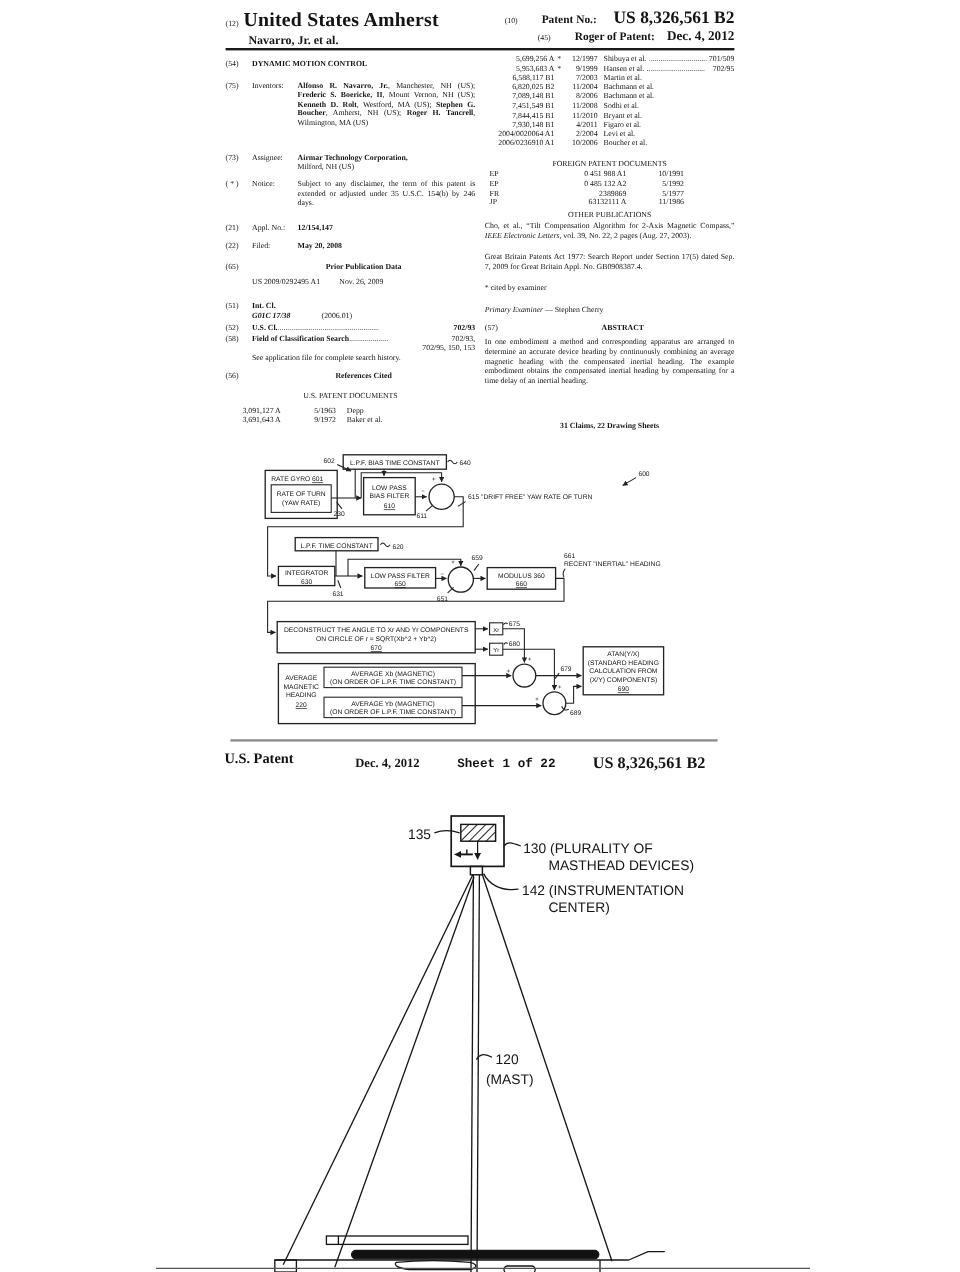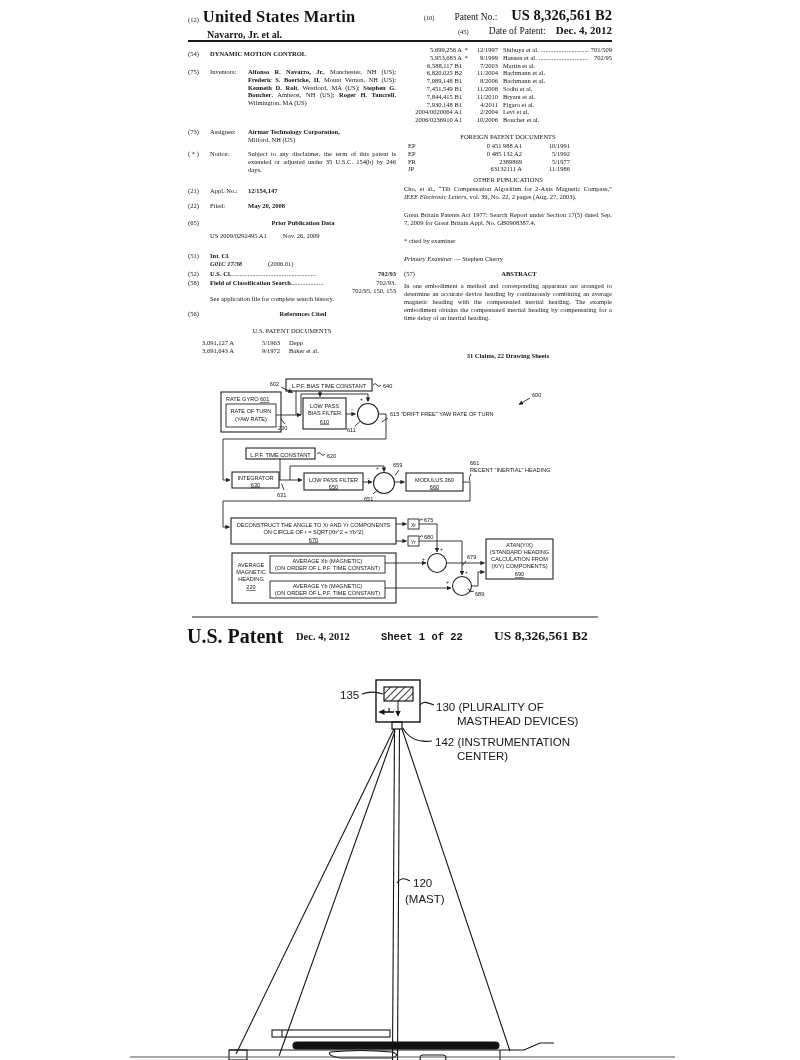--- a/index.html
+++ b/index.html
@@ -5,21 +5,21 @@
   html,body{margin:0;padding:0;background:#fff;}
   #canvas{position:relative;width:800px;height:1060px;background:#fff;overflow:hidden;
           font-family:"Liberation Serif","DejaVu Serif",serif;color:#141414;}
   .b{font-weight:bold;} .i{font-style:italic;} .bi{font-weight:bold;font-style:italic;}
   
   #p1hdr{position:absolute;left:188px;top:7px;width:424px;display:flex;justify-content:space-between;}
   .inid{font-size:6.5px;}
   #h-title{font-size:16.5px;font-weight:bold;letter-spacing:.2px;}
   #h-party{font-size:10px;font-weight:bold;margin:2px 0 0 19px;}
   .h-r1{display:flex;align-items:baseline;justify-content:flex-end;}
-  .h-lbl{font-size:9.5px;font-weight:normal;margin-left:20px;}
+  .h-lbl{font-size:9.5px;font-weight:bold;margin-left:20px;}
   .h-big{font-size:14.5px;font-weight:bold;margin-left:14px;}
   .h-med{font-size:11px;font-weight:bold;margin-left:10px;}
   #p1rule{position:absolute;left:188px;top:40px;width:424px;height:2px;background:#1a1a1a;}
   
   #p1cols{position:absolute;left:188px;top:44px;width:424px;height:328px;font-size:6.5px;line-height:7.8px;}
   .cl{position:absolute;left:0;top:0;width:208px;height:328px;}
   .cr{position:absolute;left:216px;top:0;width:208px;height:328px;}
   .fld{position:absolute;display:flex;width:208px;}
   .fn{width:22px;flex:none;}
   .flb{width:38px;flex:none;}
@@ -39,45 +39,45 @@
   .par{text-align:justify;width:208px;}
   
   #fig6{position:absolute;left:180px;top:370px;}
   #fig6 text{font-family:"Liberation Sans","DejaVu Sans",sans-serif;fill:#151515;}
   .ft6{font-size:5.6px;} .ft5{font-size:5px;} .u{text-decoration:underline;}
   #fig1{position:absolute;left:0;top:660px;}
   #fig1 text{font-family:"Liberation Sans","DejaVu Sans",sans-serif;font-size:11.5px;fill:#151515;}
   #pgdiv{position:absolute;left:192px;top:616px;width:406px;height:2px;background:#8f8f8f;}
   
   .p2h{position:absolute;font-weight:bold;}
-  #p2t1{left:187px;top:625px;font-size:20px;}
+  #p2t1{left:187px;top:625px;font-size:12px;}
   #p2t2{left:296px;top:631px;font-size:10.5px;}
   #p2t3{left:381px;top:631px;font-size:10.5px;font-family:Liberation Mono, monospace;}
   #p2t4{left:494px;top:628px;font-size:13.5px;}
 </style>
 </head>
 <body>
 
 <div id="canvas">
 
   <div id="p1hdr">
     <div>
       <div><span class="inid">(12)</span>
-        <span id="h-title">United States Martin</span></div>
+        <span id="h-title">United States Amherst</span></div>
       <div id="h-party">Navarro, Jr. et al.</div>
     </div>
     <div>
       <div class="h-r1">
           <span class="inid">(10)</span>
         <span class="h-lbl">Patent No.:</span>
         <span class="h-big">US 8,326,561 B2</span>
         </div>
       <div class="h-r1">
           <span class="inid">(45)</span>
-        <span class="h-lbl">Date of Patent:</span>
+        <span class="h-lbl">Roger of Patent:</span>
         <span class="h-med">Dec. 4, 2012</span>
         </div>
     </div>
   </div>
   <div id="p1rule"></div>
 
   <div id="p1cols">
     <div class="cl">
       <div class="fld" style="top:6px">
         <span class="fn">(54)</span>

